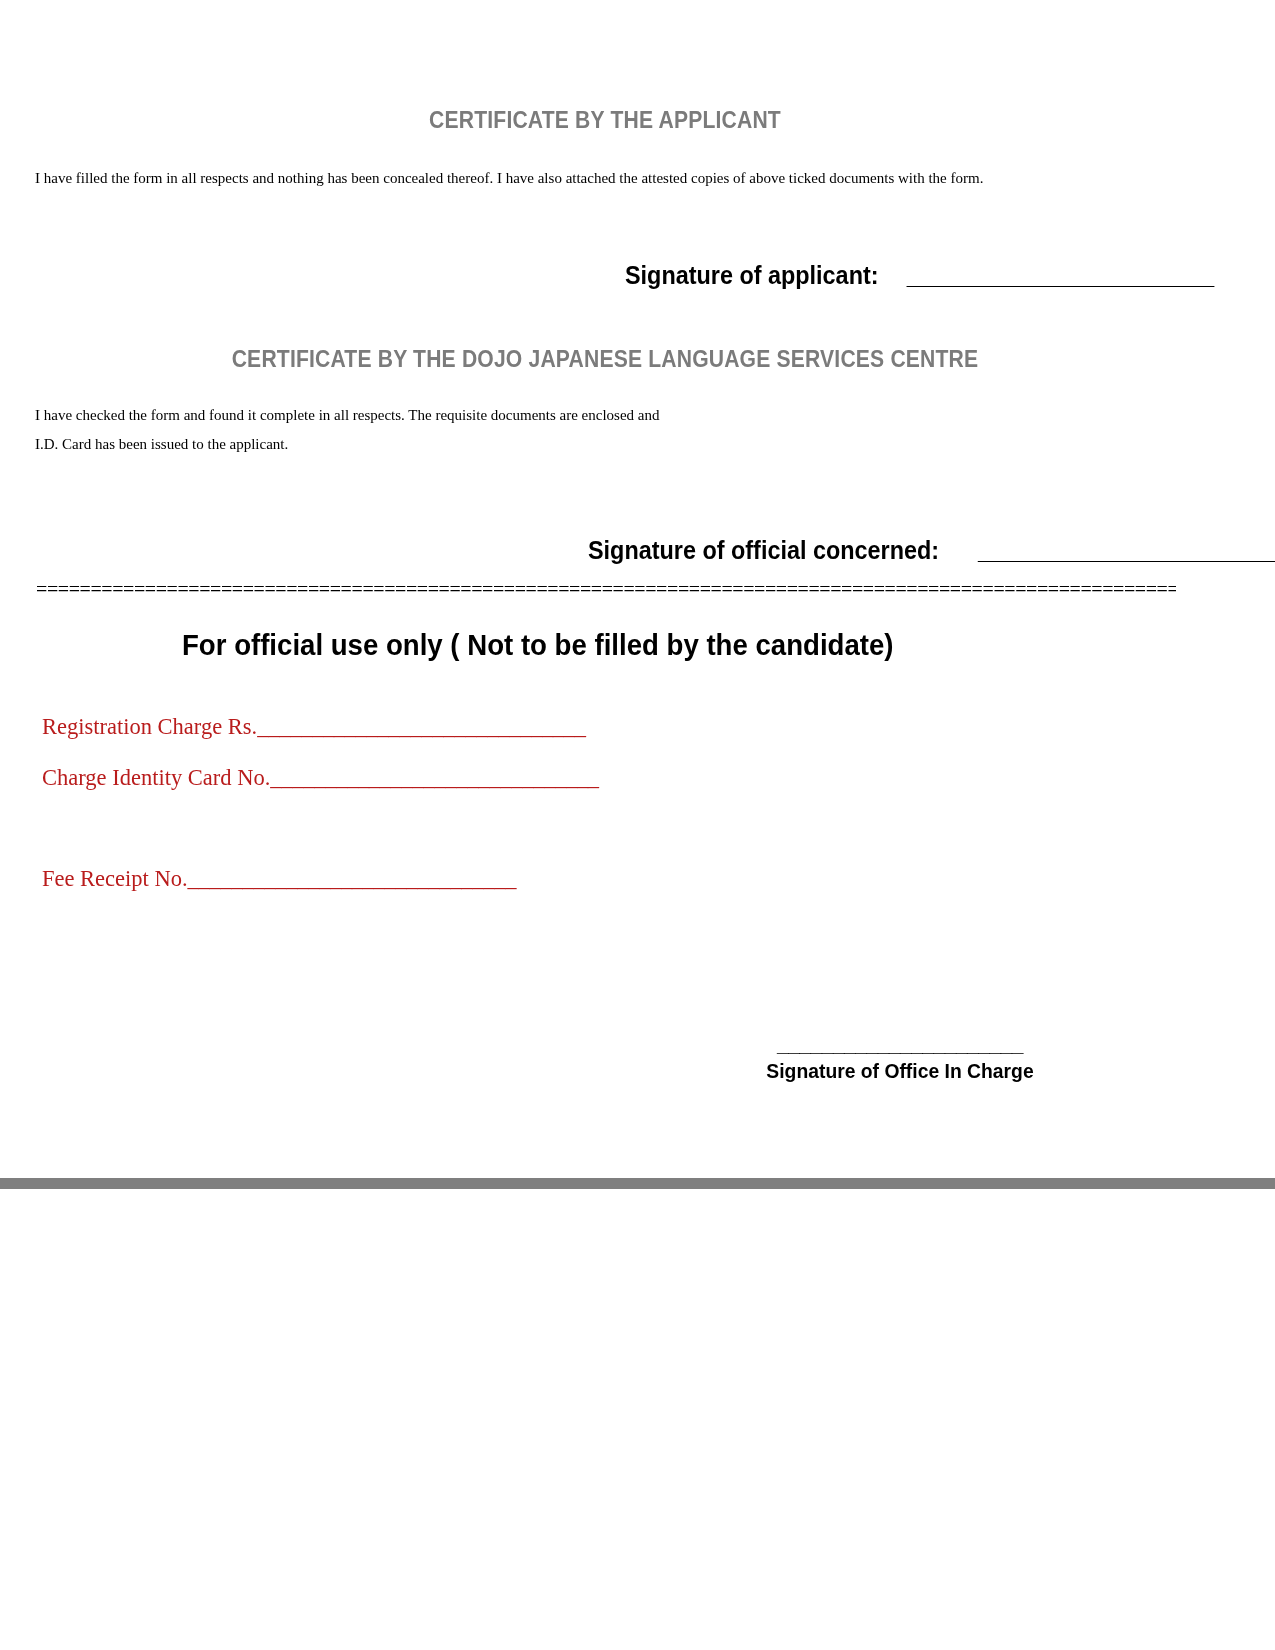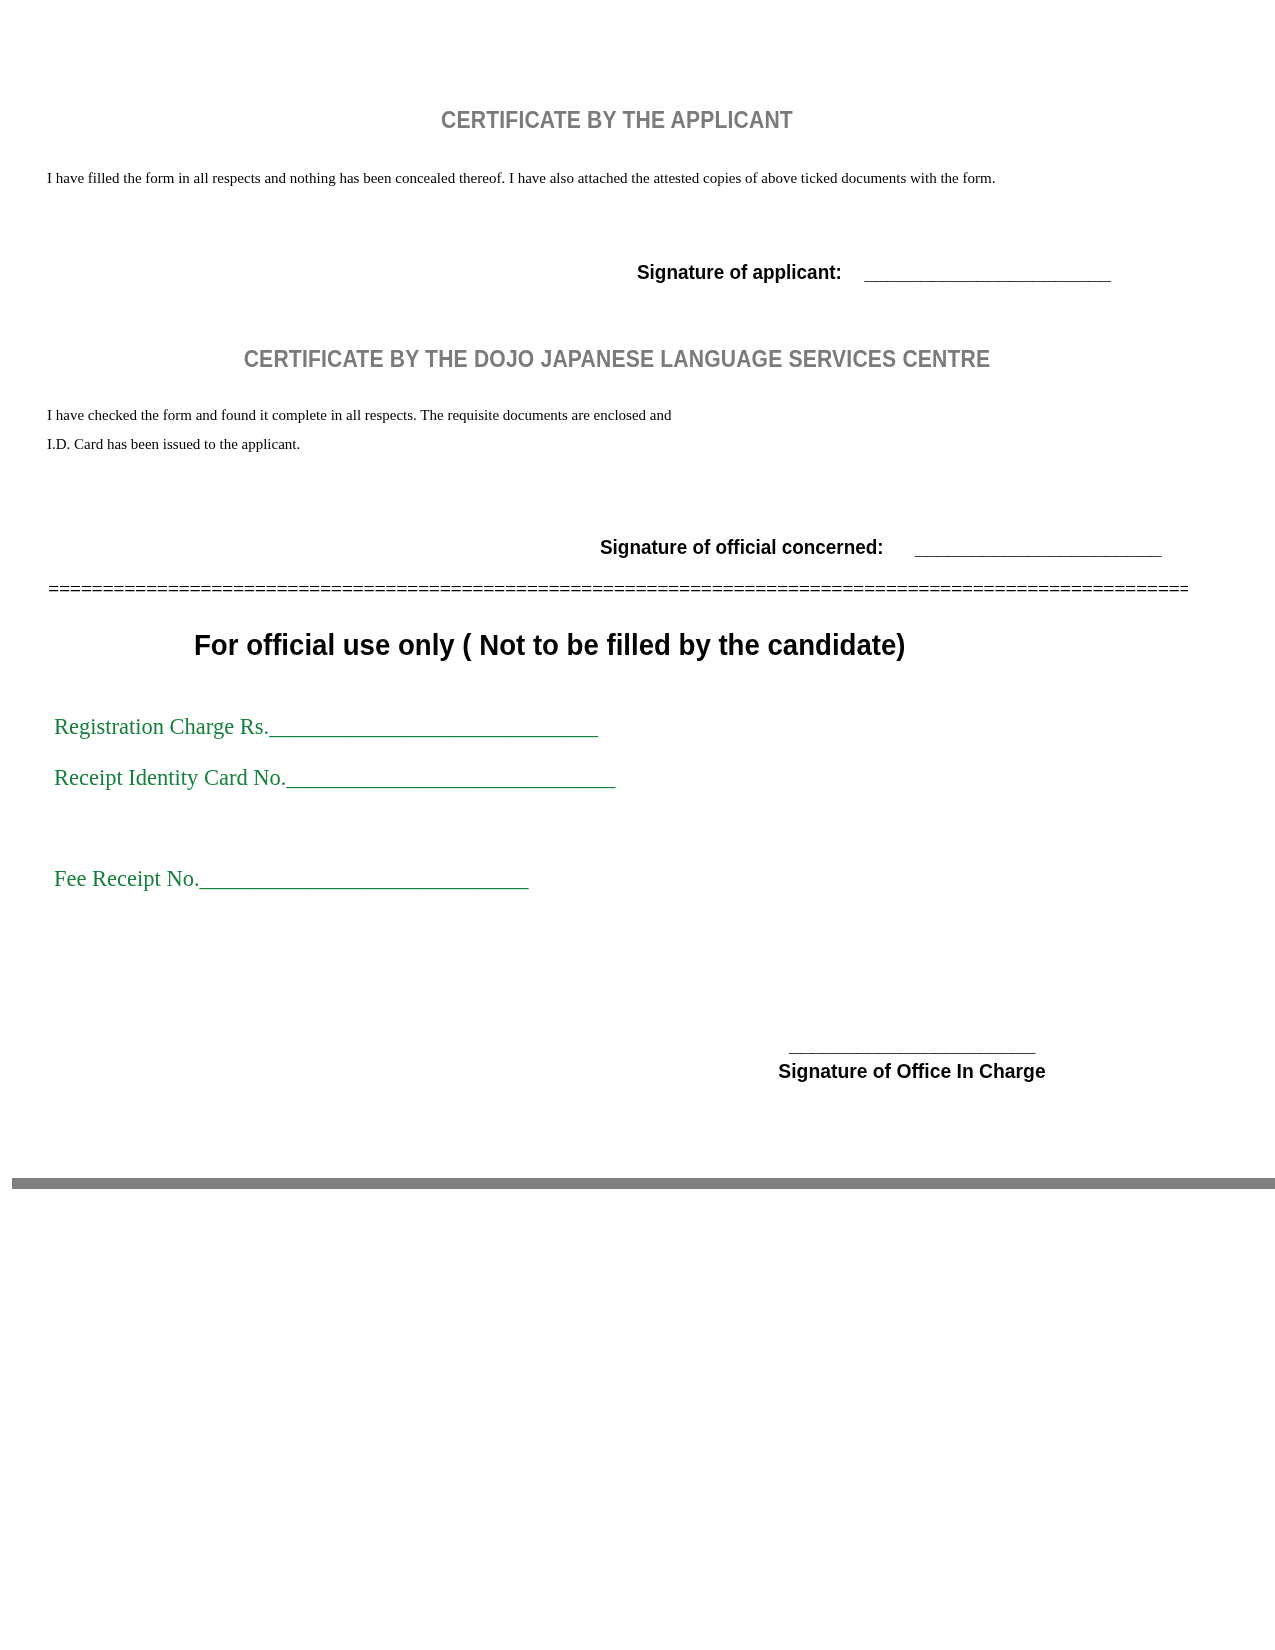--- a/index.html
+++ b/index.html
@@ -12,21 +12,20 @@
     height: 1650px;
     position: relative;
     font-family: "Liberation Serif", "DejaVu Serif", serif;
     color: #000000;
     overflow: hidden;
   }
 
   .page {
     position: absolute;
     inset: 0;
-    margin-left: 12px;
   }
 
   
   .section-heading {
     position: absolute;
     font-family: "Liberation Sans Narrow", "Liberation Sans", "DejaVu Sans", sans-serif;
     font-weight: bold;
     color: #7b7b7b;
     letter-spacing: 0.2px;
     white-space: nowrap;
@@ -72,21 +71,21 @@
     top: 429px;
     left: 35px;
     width: 1120px;
   }
 
   
   .sig-row {
     position: absolute;
     font-family: "Liberation Sans Narrow", "Liberation Sans", "DejaVu Sans", sans-serif;
     font-weight: bold;
-    font-size: 21px;
+    font-size: 26px;
     color: #000000;
     white-space: nowrap;
     display: flex;
     align-items: flex-end;
   }
   .sig-row .label {
     transform: scaleX(0.9);
     transform-origin: left bottom;
     display: inline-block;
   }
@@ -132,21 +131,21 @@
     transform: scaleX(0.92);
     transform-origin: left top;
   }
 
   
   .field-row {
     position: absolute;
     left: 42px;
     font-family: "Liberation Serif", "DejaVu Serif", serif;
     font-size: 22.5px;
-    color: #15803d;
+    color: #b91c1c;
     white-space: nowrap;
   }
   .field-row .field-rule {
     letter-spacing: -0.3px;
   }
   #field-0 { top: 714px; }
   #field-1 { top: 765px; }
   #field-2 { top: 816px; }
   #field-3 { top: 866px; }
 
@@ -216,21 +215,21 @@
 
   <div id="separator">==============================================================================================================</div>
 
   <div id="official-use-heading">For official use only ( Not to be filled by the candidate)</div>
 
   <div class="field-row" id="field-0">
     <span>Registration Charge Rs.</span><span class="field-rule">______________________________</span>
   </div>
 
   <div class="field-row" id="field-1">
-    <span>Receipt Identity Card No.</span><span class="field-rule">______________________________</span>
+    <span>Charge Identity Card No.</span><span class="field-rule">______________________________</span>
   </div>
 
 
   <div class="field-row" id="field-3">
     <span>Fee Receipt No.</span><span class="field-rule">______________________________</span>
   </div>
 
   <div id="office-in-charge">
     <span class="oic-rule">______________________</span>
     <span class="oic-label">Signature of Office In Charge</span>

